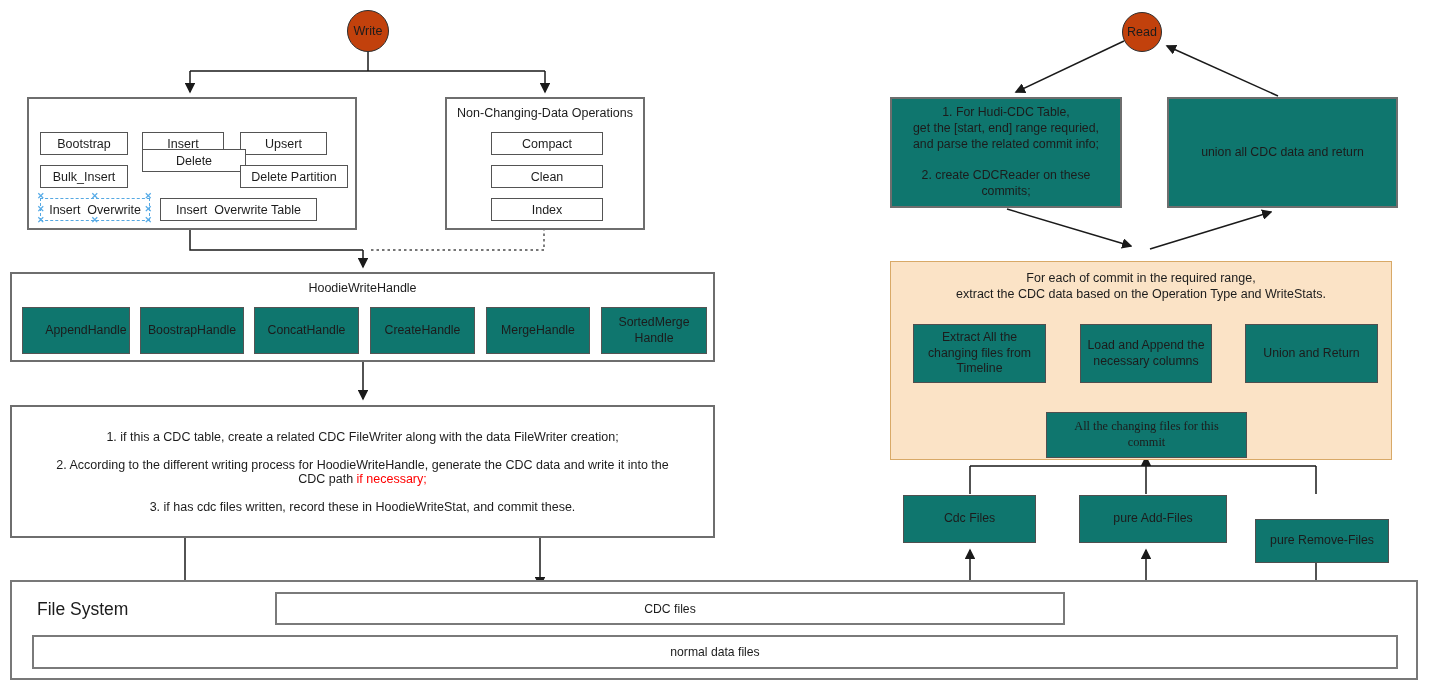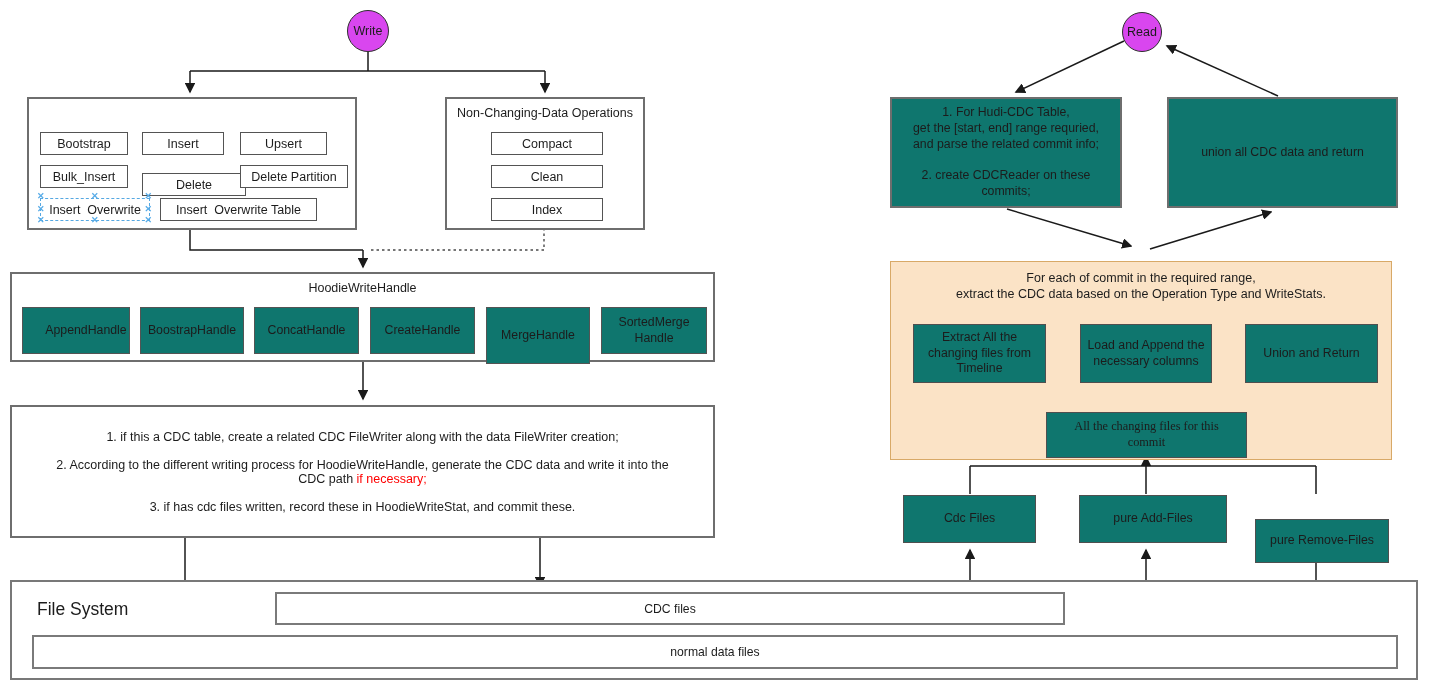--- a/index.html
+++ b/index.html
@@ -13,21 +13,21 @@
   .btn{
     position:absolute;box-sizing:border-box;border:1.5px solid #545454;background:#fff;
     display:flex;align-items:center;justify-content:center;font-size:12.5px;white-space:pre;
   }
   .btn.selected{border:1.4px dashed #55a8e2;}
   span.hnd{position:absolute;font-size:9px;font-weight:bold;color:#58ace8;line-height:1;}
   .h-tl{left:-4px;top:-7px}.h-tm{left:50%;margin-left:-4px;top:-7px}.h-tr{right:-3px;top:-7px}
   .h-ml{left:-4px;top:50%;margin-top:-5px}.h-mr{right:-3px;top:50%;margin-top:-5px}
   .h-bl{left:-4px;bottom:-5px}.h-bm{left:50%;margin-left:-4px;bottom:-5px}.h-br{right:-3px;bottom:-5px}
   .circle{
-    border:1.5px solid #2e2e2e;border-radius:50%;background:#d946ef;
+    border:1.5px solid #2e2e2e;border-radius:50%;background:#c2410c;
     display:flex;align-items:center;justify-content:center;font-size:12.5px;
   }
   .mlbox{
     display:flex;align-items:center;justify-content:center;text-align:center;
     white-space:pre-line;font-size:12.3px;line-height:1.3;background:#0f766e;
   }
   .whitebox{border:1.5px solid #4f4f4f;}
   .notes{
     display:flex;flex-direction:column;justify-content:center;gap:14px;
     text-align:center;font-size:12.5px;padding:0 30px;
@@ -82,21 +82,21 @@
 
   <div class="abs circle" style="left:347px;top:10px;width:42px;height:42px;">
     <span>Write</span>
   </div>
 
   <div class="abs container" style="left:27px;top:97px;width:330px;height:133px;">
     <div class="btn" style="left:11px;top:33px;width:88px;height:23px;"><span>Bootstrap</span></div>
     <div class="btn" style="left:113px;top:33px;width:82px;height:23px;"><span>Insert</span></div>
     <div class="btn" style="left:211px;top:33px;width:87px;height:23px;"><span>Upsert</span></div>
     <div class="btn" style="left:11px;top:66px;width:88px;height:23px;"><span>Bulk_Insert</span></div>
-    <div class="btn" style="left:113px;top:74px;width:104px;height:23px;"><span>Delete</span></div>
+    <div class="btn" style="left:113px;top:50px;width:104px;height:23px;"><span>Delete</span></div>
     <div class="btn" style="left:211px;top:66px;width:108px;height:23px;"><span>Delete Partition</span></div>
     <div class="btn selected" style="left:11px;top:99px;width:110px;height:23px;">
       <span>Insert  Overwrite</span>
       <span class="hnd h-tl">✕</span>
       <span class="hnd h-tm">✕</span>
       <span class="hnd h-tr">✕</span>
       <span class="hnd h-ml">✕</span>
       <span class="hnd h-mr">✕</span>
       <span class="hnd h-bl">✕</span>
       <span class="hnd h-bm">✕</span>
@@ -111,21 +111,21 @@
     <div class="btn" style="left:44px;top:66px;width:112px;height:23px;"><span>Clean</span></div>
     <div class="btn" style="left:44px;top:99px;width:112px;height:23px;"><span>Index</span></div>
   </div>
 
   <div class="abs container" style="left:10px;top:272px;width:705px;height:90px;">
     <div class="ctitle">HoodieWriteHandle</div>
     <div class="btn mlbox" style="left:10px;top:33px;width:108px;height:47px;padding-left:20px;"><span>AppendHandle</span></div>
     <div class="btn mlbox" style="left:128px;top:33px;width:104px;height:47px;"><span>BoostrapHandle</span></div>
     <div class="btn mlbox" style="left:242px;top:33px;width:105px;height:47px;"><span>ConcatHandle</span></div>
     <div class="btn mlbox" style="left:358px;top:33px;width:105px;height:47px;"><span>CreateHandle</span></div>
-    <div class="btn mlbox" style="left:474px;top:33px;width:104px;height:57px;"><span>MergeHandle</span></div>
+    <div class="btn mlbox" style="left:474px;top:33px;width:104px;height:47px;"><span>MergeHandle</span></div>
     <div class="btn mlbox" style="left:589px;top:33px;width:106px;height:47px;white-space:pre-line;"><span style="white-space:pre-line;">SortedMerge
 Handle</span></div>
   </div>
 
   <div class="abs container notes" style="left:10px;top:405px;width:705px;height:133px;">
     <div>1. if this a CDC table, create a related CDC FileWriter along with the data FileWriter creation;</div>
     <div><span>2. According to the different writing process for HoodieWriteHandle, generate the CDC data and write it into the CDC path </span><span class="red">if necessary;</span></div>
     <div>3. if has cdc files written, record these in HoodieWriteStat, and commit these.</div>
   </div>
 

